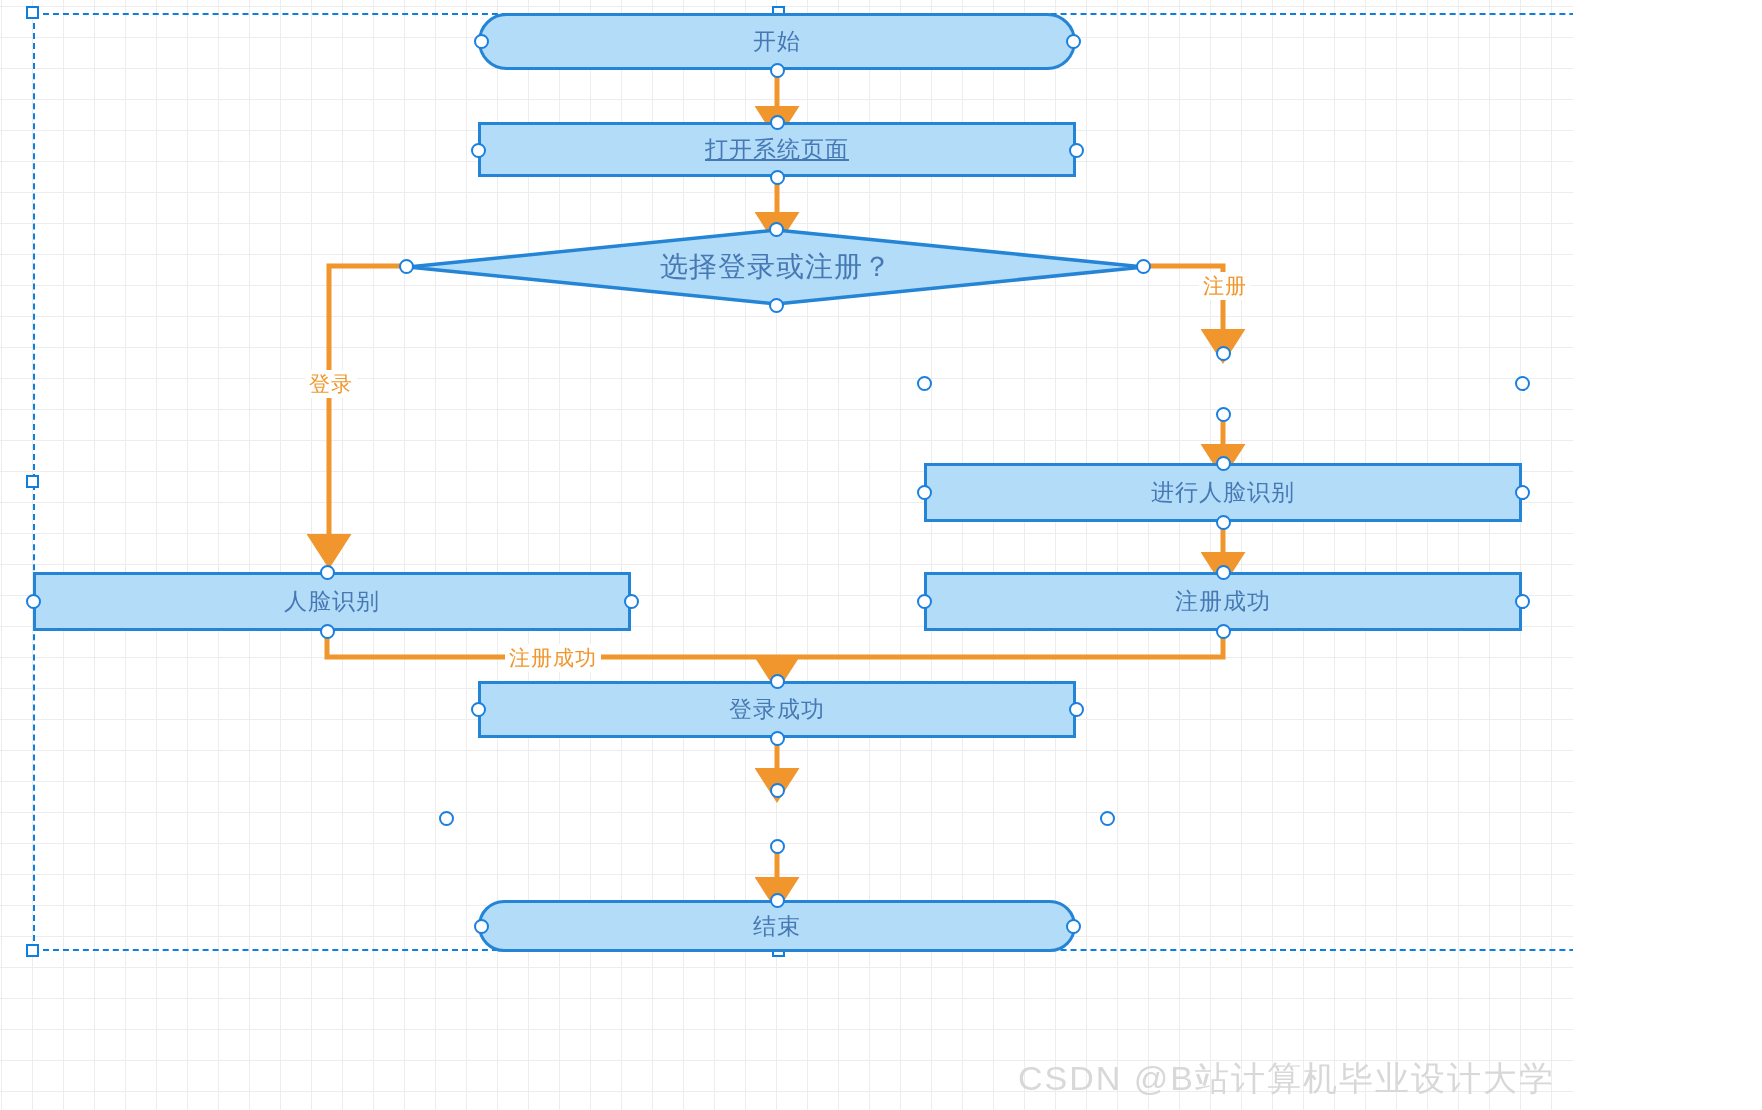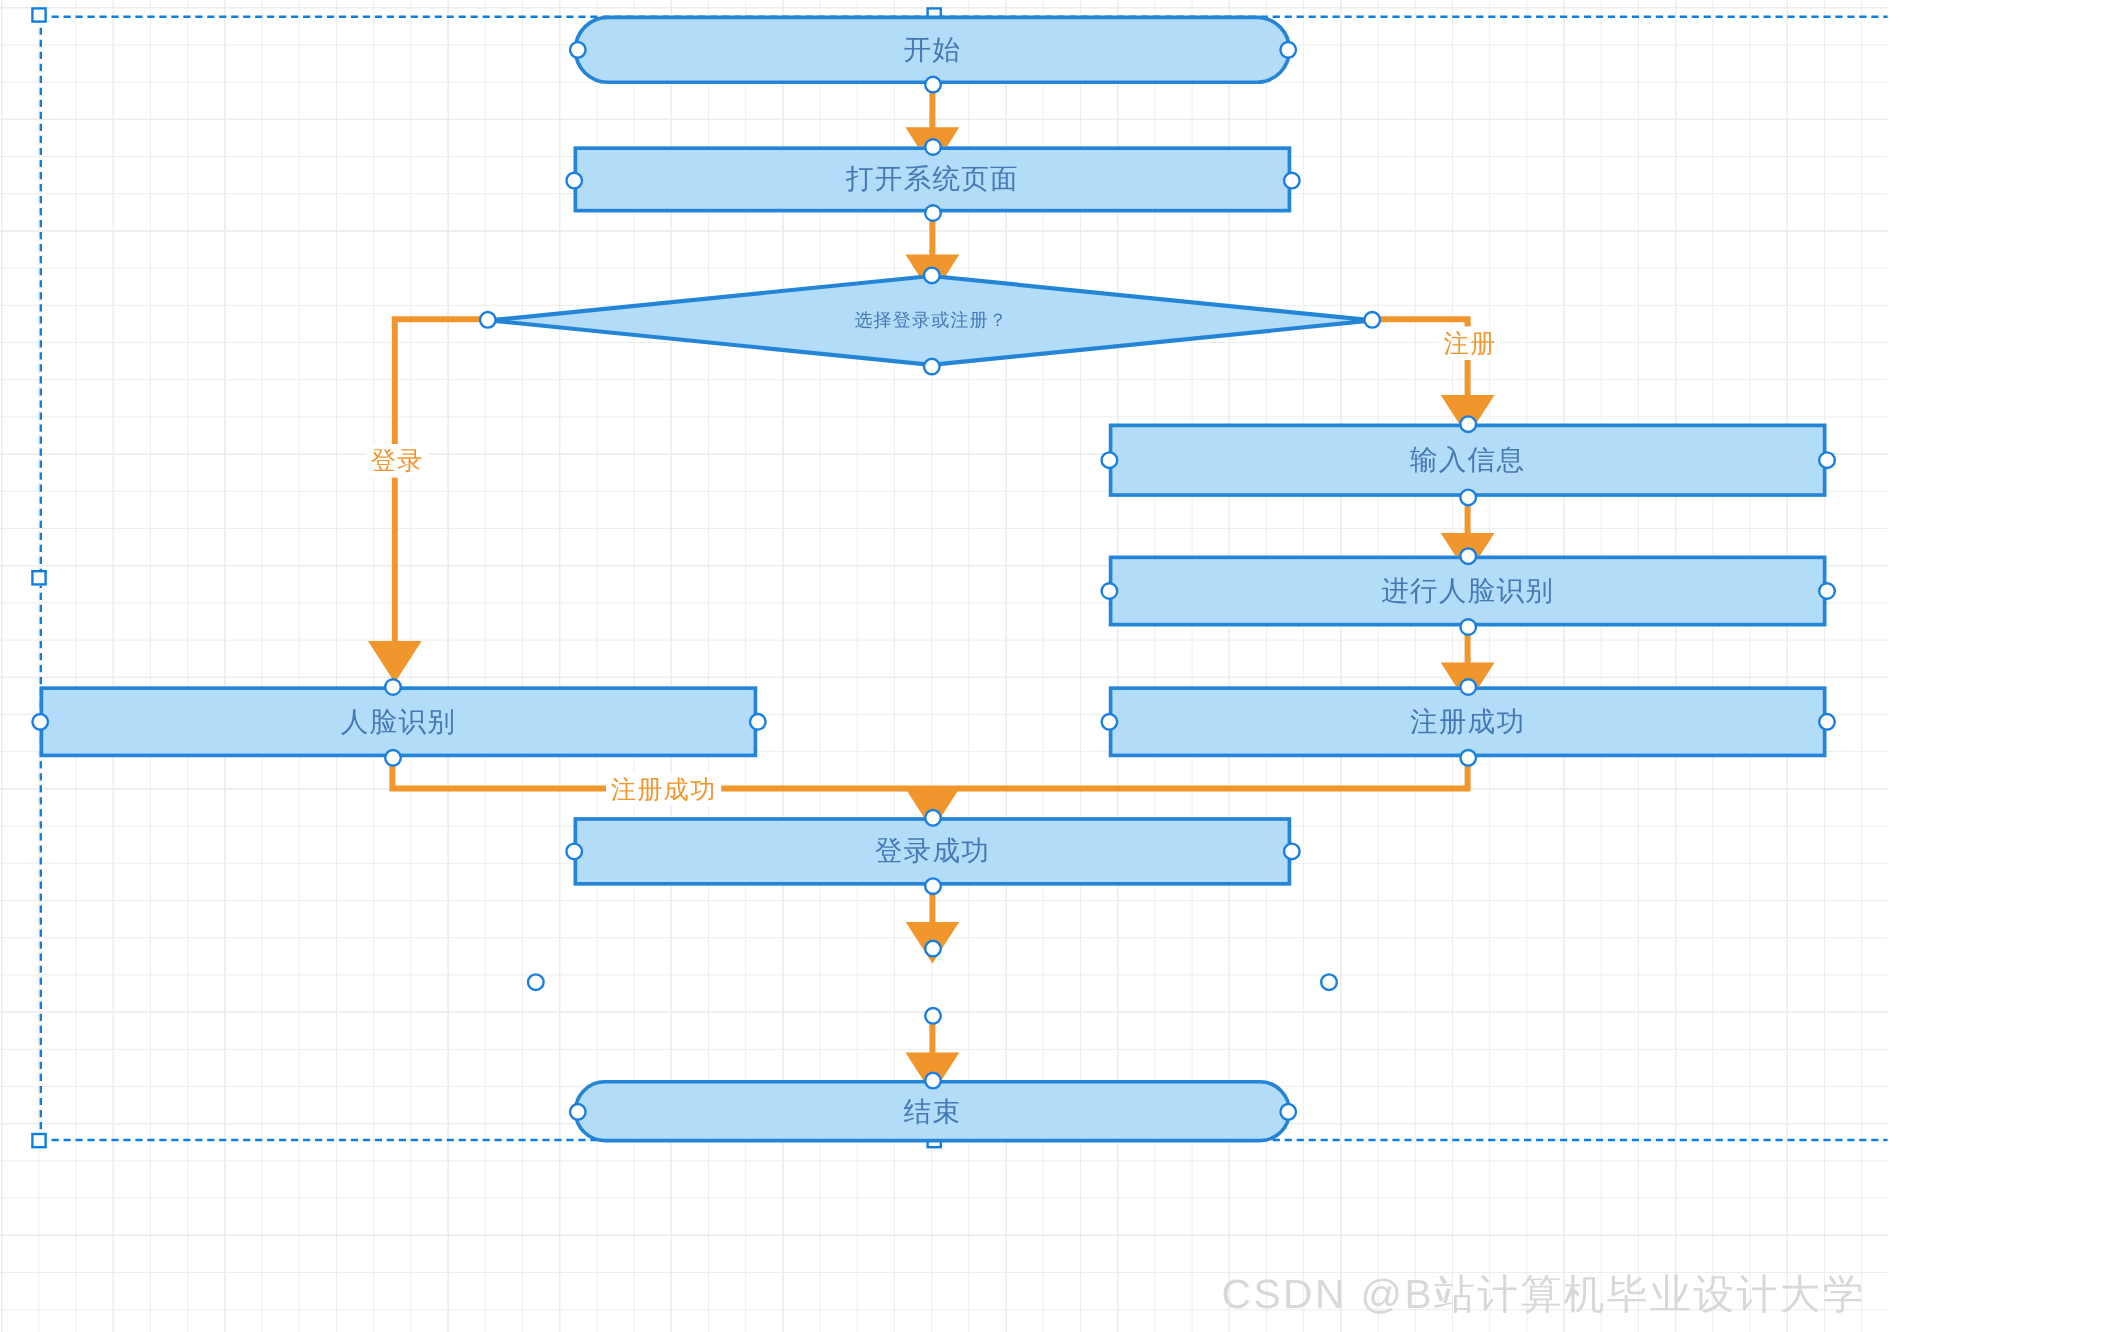--- a/index.html
+++ b/index.html
@@ -82,21 +82,21 @@
   }
   .diamond-wrap svg { display: block; }
   .diamond-label {
     position: absolute;
     left: 0; top: 0;
     width: 100%; height: 100%;
     display: flex;
     align-items: center;
     justify-content: center;
     color: #4678b4;
-    font-size: 15px;
+    font-size: 28px;
     letter-spacing: 1px;
     white-space: nowrap;
   }
 
   
   .port {
     position: absolute;
     width: 15px;
     height: 15px;
     margin-left: -7.5px;
@@ -181,42 +181,39 @@
     <path d="M777,846 L777,893" stroke="#f0962d" stroke-width="5" fill="none" marker-end="url(#arrow)"></path>
   </svg>
 
   <div class="node terminator" style="left:478px; top:13px; width:598px; height:57px;">
     <span>开始</span>
   </div>
   <div class="port" style="left:481px; top:41px;"></div>
   <div class="port" style="left:1073px;top:41px;"></div>
   <div class="port" style="left:777px; top:70px;"></div>
 
-  <div class="node process" style="left:478px; top:122px; width:598px; height:55px;">
+  <div class="node process" style="left:478px; top:122px; width:598px; height:55px;text-decoration:underline;">
     <span>打开系统页面</span>
   </div>
   <div class="port" style="left:478px; top:150px;"></div>
   <div class="port" style="left:1076px;top:150px;"></div>
   <div class="port" style="left:777px; top:122px;"></div>
   <div class="port" style="left:777px; top:177px;"></div>
 
   <div class="diamond-wrap" style="left:406px; top:228px; width:740px; height:78px;">
     <svg width="740" height="78" viewBox="0 0 740 78">
       <polygon points="370,2 738,39 370,76 2,39" fill="#b3dcf8" stroke="#2484d6" stroke-width="3.5"></polygon>
     </svg>
     <div class="diamond-label">选择登录或注册？</div>
   </div>
   <div class="port" style="left:406px; top:266px;"></div>
   <div class="port" style="left:1143px;top:266px;"></div>
   <div class="port" style="left:776px; top:229px;"></div>
   <div class="port" style="left:776px; top:305px;"></div>
 
-  <div class="node process" style="left:924px; top:353px; width:598px; height:61px;">
-    <span>输入信息</span>
-  </div>
   <div class="port" style="left:924px; top:383px;"></div>
   <div class="port" style="left:1522px;top:383px;"></div>
   <div class="port" style="left:1223px;top:353px;"></div>
   <div class="port" style="left:1223px;top:414px;"></div>
 
   <div class="node process" style="left:924px; top:463px; width:598px; height:59px;">
     <span>进行人脸识别</span>
   </div>
   <div class="port" style="left:924px; top:492px;"></div>
   <div class="port" style="left:1522px;top:492px;"></div>

